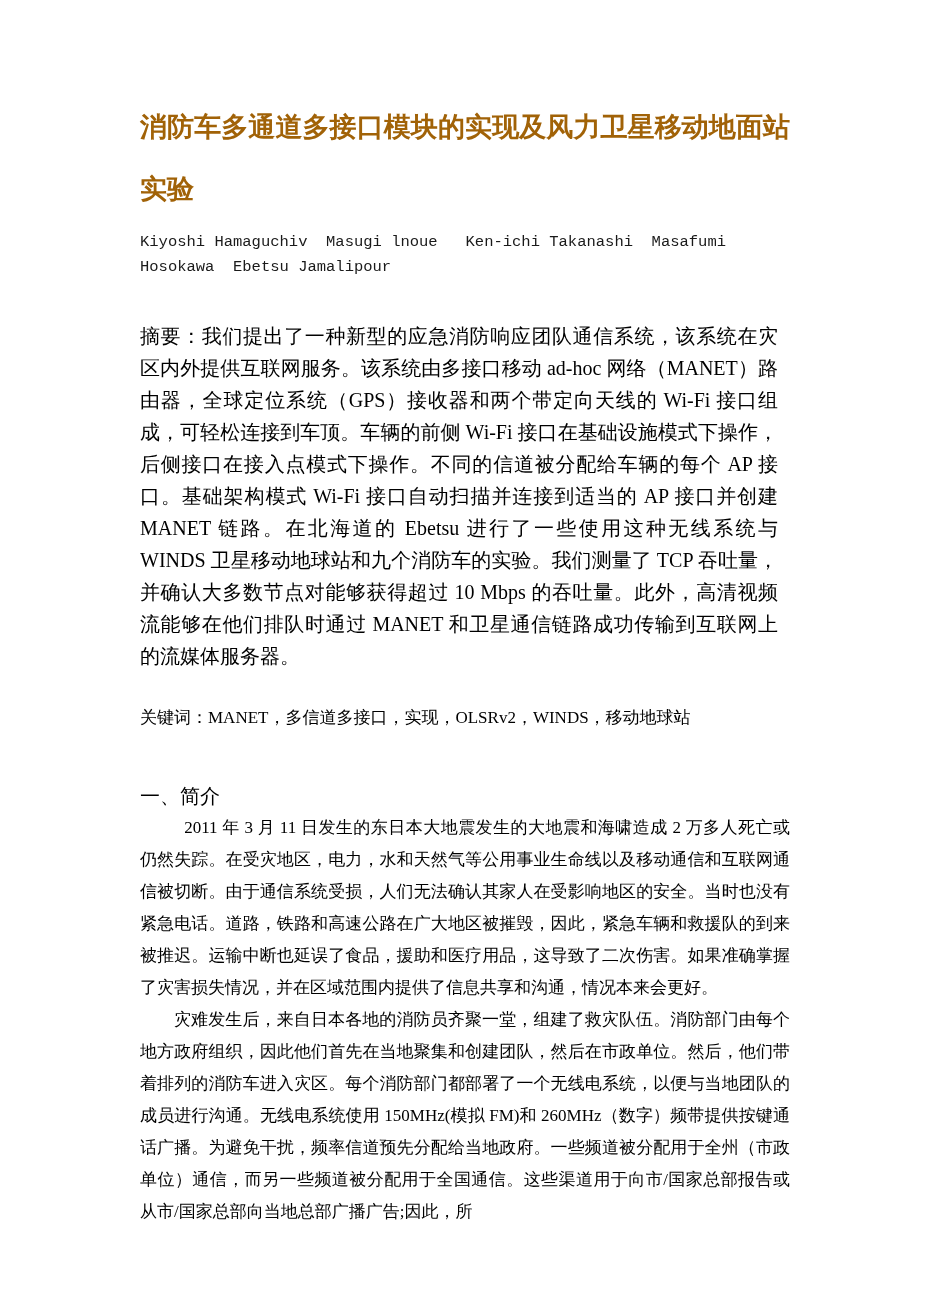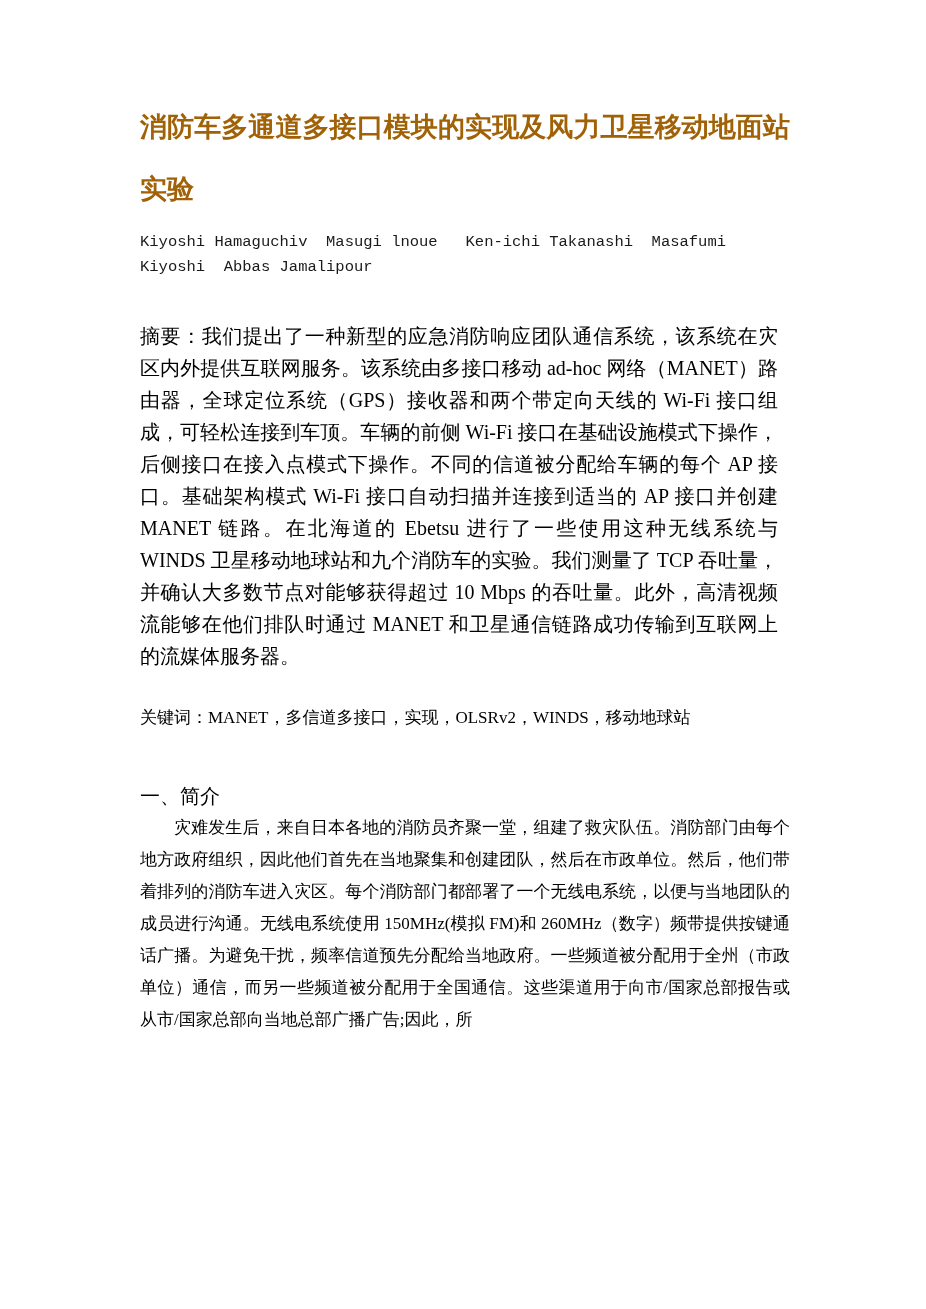--- a/index.html
+++ b/index.html
@@ -73,25 +73,26 @@
 </style>
 </head>
 <body>
 
 <div class="page">
 
   <h1 class="doc-title">消防车多通道多接口模块的实现及风力卫星移动地面站实验</h1>
 
   <div class="authors-block">
     <div class="authors-line">Kiyoshi Hamaguchiv  Masugi lnoue   Ken-ichi Takanashi  Masafumi</div>
-    <div class="authors-line">Kiyoshi  Abbas Jamalipour</div>
+    <div class="authors-line">Hosokawa  Ebetsu Jamalipour</div>
   </div>
 
   <p class="abstract-para">摘要：我们提出了一种新型的应急消防响应团队通信系统，该系统在灾区内外提供互联网服务。该系统由多接口移动 ad-hoc 网络（MANET）路由器，全球定位系统（GPS）接收器和两个带定向天线的 Wi-Fi 接口组成，可轻松连接到车顶。车辆的前侧 Wi-Fi 接口在基础设施模式下操作，后侧接口在接入点模式下操作。不同的信道被分配给车辆的每个 AP 接口。基础架构模式 Wi-Fi 接口自动扫描并连接到适当的 AP 接口并创建 MANET 链路。在北海道的 Ebetsu 进行了一些使用这种无线系统与 WINDS 卫星移动地球站和九个消防车的实验。我们测量了 TCP 吞吐量，并确认大多数节点对能够获得超过 10 Mbps 的吞吐量。此外，高清视频流能够在他们排队时通过 MANET 和卫星通信链路成功传输到互联网上的流媒体服务器。</p>
 
   <p class="keywords-line">关键词：MANET，多信道多接口，实现，OLSRv2，WINDS，移动地球站</p>
 
   <h2 class="section-heading">一、简介</h2>
 
+  <p class="body-para indent-wide">2011 年 3 月 11 日发生的东日本大地震发生的大地震和海啸造成 2 万多人死亡或仍然失踪。在受灾地区，电力，水和天然气等公用事业生命线以及移动通信和互联网通信被切断。由于通信系统受损，人们无法确认其家人在受影响地区的安全。当时也没有紧急电话。道路，铁路和高速公路在广大地区被摧毁，因此，紧急车辆和救援队的到来被推迟。运输中断也延误了食品，援助和医疗用品，这导致了二次伤害。如果准确掌握了灾害损失情况，并在区域范围内提供了信息共享和沟通，情况本来会更好。</p>
 
   <p class="body-para indent">灾难发生后，来自日本各地的消防员齐聚一堂，组建了救灾队伍。消防部门由每个地方政府组织，因此他们首先在当地聚集和创建团队，然后在市政单位。然后，他们带着排列的消防车进入灾区。每个消防部门都部署了一个无线电系统，以便与当地团队的成员进行沟通。无线电系统使用 150MHz(模拟 FM)和 260MHz（数字）频带提供按键通话广播。为避免干扰，频率信道预先分配给当地政府。一些频道被分配用于全州（市政单位）通信，而另一些频道被分配用于全国通信。这些渠道用于向市/国家总部报告或从市/国家总部向当地总部广播广告;因此，所</p>
 
 </div>
 
 </body></html>

